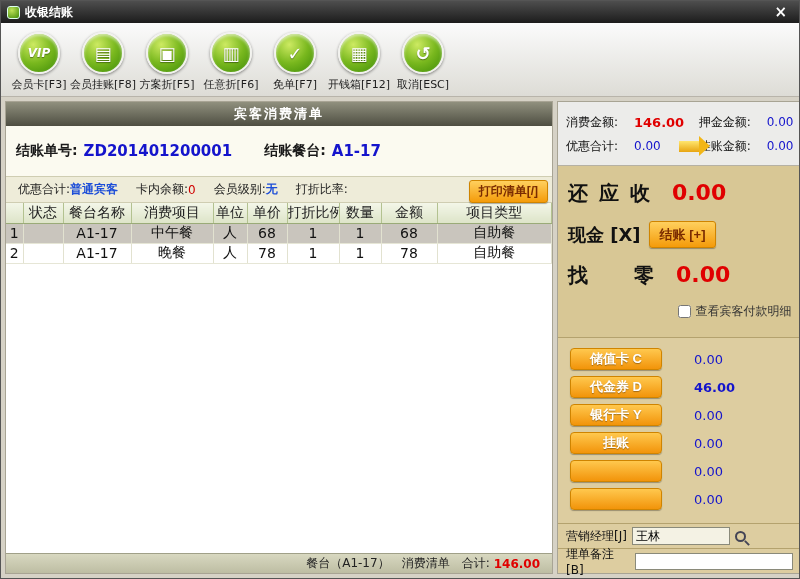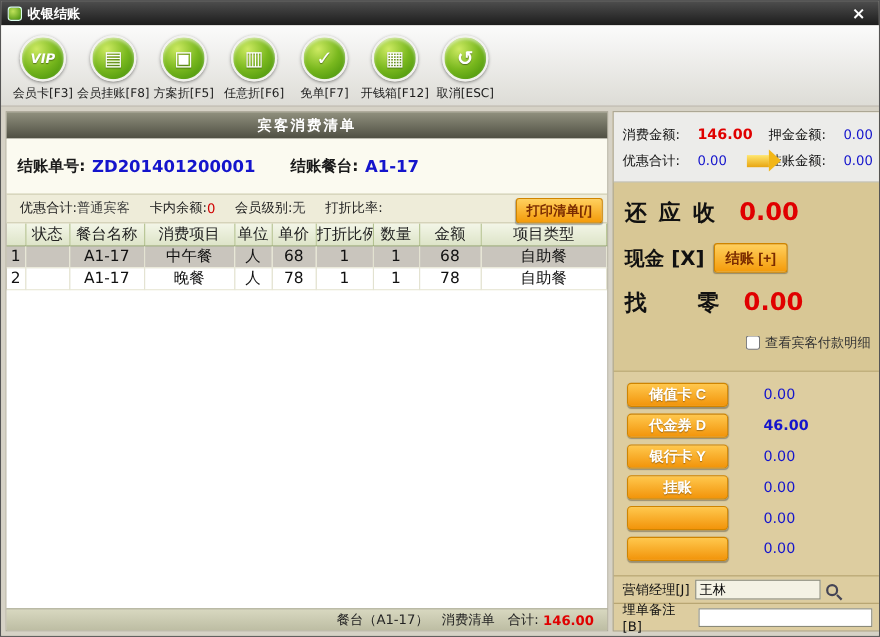--- a/index.html
+++ b/index.html
@@ -27,21 +27,21 @@
   .main { flex:1; display:flex; gap:4px; padding:4px; background:#d6d2c6; min-height:0; }
 
   
   .left-panel { width:548px; flex:0 0 auto; display:flex; flex-direction:column; border:1px solid #a8a494; background:#f7f5e8; min-height:0; }
   .panel-header { height:24px; background:linear-gradient(#90907e,#4e4e42); color:#fff; font-size:13px; font-weight:bold; display:flex; align-items:center; justify-content:center; letter-spacing:2px; }
   .bill-row { height:50px; display:flex; align-items:center; padding:0 10px; background:#fbfaf0; gap:6px; }
   .lbl-b { font-size:14px; font-weight:bold; color:#1a1a1a; }
   .val-blue-big { font-size:15px; font-weight:bold; color:#1414cc; margin-right:26px; }
   .member-row { height:27px; display:flex; align-items:center; font-size:12px; background:#eeecd9; border-top:1px solid #cfcdb2; border-bottom:1px solid #cfcdb2; padding:0 8px; position:relative; }
   .member-row .lbl { color:#222; margin-left:4px; }
-  .member-row .v-blue { color:#404040; margin-right:14px; }
+  .member-row .v-blue { color:#1d4ed8; margin-right:14px;font-weight:bold; }
   .member-row .v-red { color:#d00000; margin-right:14px; }
   .btn-orange { background:linear-gradient(#ffd05e,#f49b0a); border:1px solid #cf8400; border-radius:3px; font-size:12px; font-weight:bold; color:#7a2b00; padding:2px 9px; cursor:pointer; box-shadow:0 1px 1px rgba(0,0,0,.3); }
   .print-btn { position:absolute; right:4px; top:3px; }
 
   table.items { width:100%; border-collapse:collapse; table-layout:fixed; font-size:14px; }
   table.items th { background:linear-gradient(#f3f6e8,#dde4c8); border-right:1px solid #b3c290; border-bottom:1px solid #9aab78; font-weight:normal; color:#222; height:20px; overflow:hidden; white-space:nowrap; }
   table.items td { height:20px; border-right:1px solid #e2e2d0; border-bottom:1px solid #e6e6d6; background:#fff; color:#111; overflow:hidden; white-space:nowrap; padding:0 3px; text-align:center; }
   table.items tr.sel td { background:#c9c5bd; }
   td.al { text-align:left; } td.ar { text-align:right; }
   .table-fill { flex:1; background:#fff; border-top:0; min-height:0; }
@@ -70,21 +70,21 @@
   .detail-row { display:flex; align-items:center; justify-content:flex-end; gap:4px; font-size:12px; color:#333; margin-top:2px; }
   .chk { width:13px; height:13px; accent-color:#4a7ac0; }
 
   .pay-list { flex:1; padding:10px 0 0 12px; background:#ddcda0; min-height:0; }
   .pay-row { display:flex; align-items:center; margin-bottom:6px; }
   .pay-btn { width:92px; height:22px; background:linear-gradient(#ffc84e,#f2940a); border:1px solid #cf8400; border-radius:4px; color:#fff; font-weight:bold; font-size:13px; cursor:pointer; text-shadow:0 1px 1px rgba(0,0,0,.35); box-shadow:0 1px 1px rgba(0,0,0,.3); white-space:nowrap; }
   .pay-val { margin-left:32px; color:#1414cc; font-size:13px; }
   .pay-val.hl { font-weight:bold; }
 
   .mgr-row, .remark-row { height:25px; display:flex; align-items:center; background:#ddcda0; border-top:1px solid #b4a26e; padding:0 8px; gap:5px; font-size:12px; color:#111; flex:0 0 auto; }
-  .mgr-input { width:114px; height:18px; border:1px solid #8a8a7a; font-size:12px; font-family:inherit; padding:0 3px; background:#f4f2e4; }
+  .mgr-input { width:98px; height:18px; border:1px solid #8a8a7a; font-size:12px; font-family:inherit; padding:0 3px; background:#f4f2e4; }
   .remark-input { flex:1; height:17px; border:1px solid #8a8a7a; font-size:12px; font-family:inherit; padding:0 3px; background:#fff; }
   .mag { width:11px; height:11px; border:2px solid #445; border-radius:50%; position:relative; display:inline-block; cursor:pointer; }
   .mag::after { content:''; position:absolute; width:6px; height:2px; background:#445; transform:rotate(45deg); left:7px; top:9px; }
 </style>
 </head>
 <body>
 
 <div class="window">
 
   <div class="titlebar">

